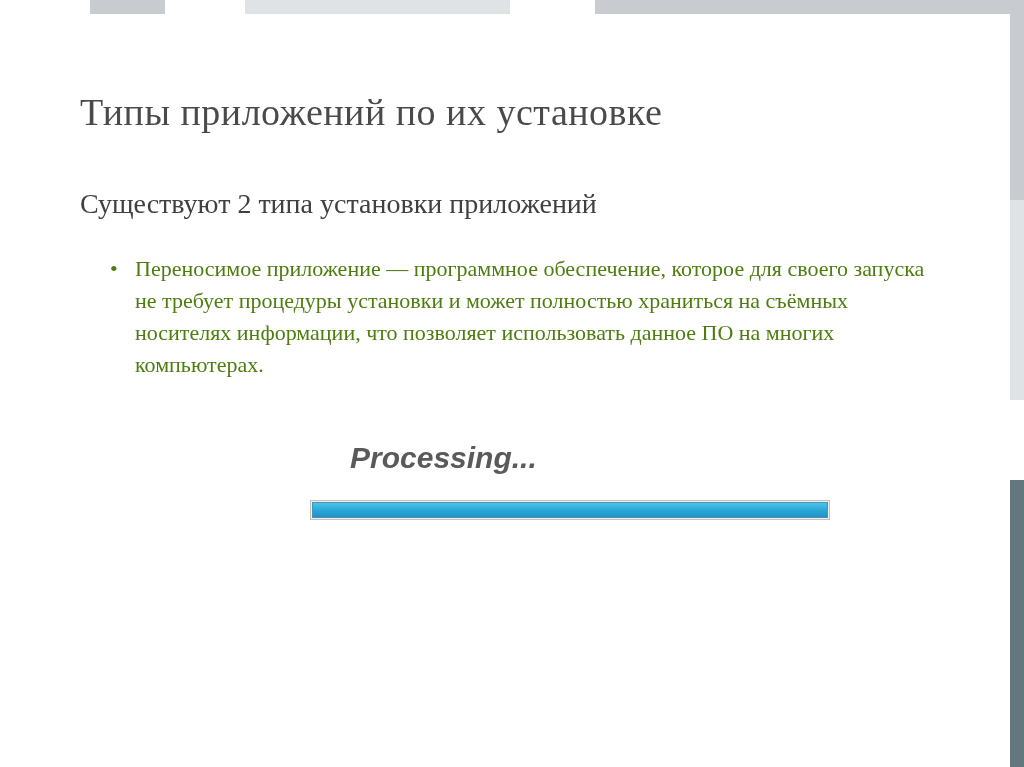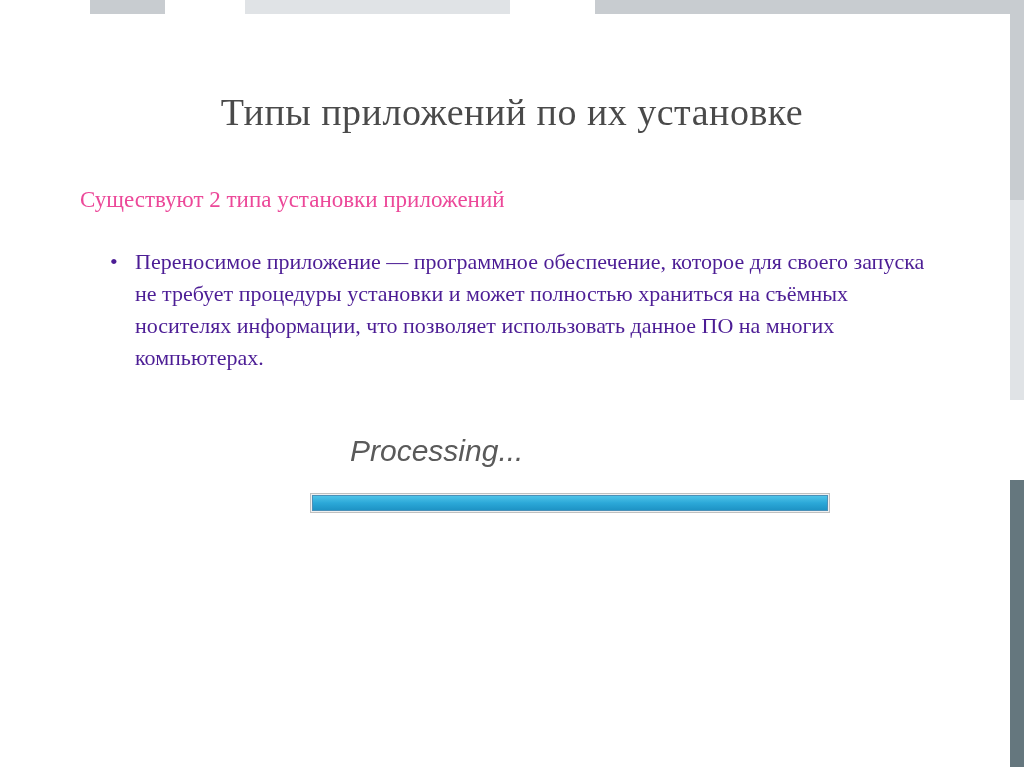--- a/index.html
+++ b/index.html
@@ -49,58 +49,58 @@
     .rseg2 { background: #e0e3e6; flex: 0 0 200px; }
     .rseg3 { background: #ffffff; flex: 0 0 80px; }
     .rseg4 { background: #65777e; flex: 0 0 400px; }
     .content {
       padding: 90px 80px 40px 80px;
     }
     .slide-title {
       font-size: 38px;
       font-weight: normal;
       color: #4a4a4a;
-      text-align: center;
+      text-align: left;
       margin-bottom: 50px;
       letter-spacing: 0.5px;
     }
     .intro-text {
-      font-size: 23px;
-      color: #ec4899;
+      font-size: 28px;
+      color: #404040;
       margin-bottom: 30px;
       line-height: 1.4;
     }
     .bullet-list {
       list-style: none;
       padding-left: 30px;
     }
     .bullet-item {
       font-size: 22px;
-      color: #4c1d95;
+      color: #4d7c0f;
       line-height: 1.45;
       margin-bottom: 4px;
       position: relative;
       padding-left: 25px;
     }
     .bullet-item::before {
       content: "•";
       position: absolute;
       left: 0;
       top: 0;
       font-size: 22px;
     }
     .processing-block {
       margin-top: 60px;
       margin-left: 230px;
       width: 520px;
     }
     .processing-label {
       font-family: Arial, sans-serif;
       font-size: 30px;
-      font-weight: normal;
+      font-weight: bold;
       color: #5a5a5a;
       font-style: italic;
       margin-bottom: 25px;
       padding-left: 40px;
     }
     .progress-container {
       width: 520px;
       height: 20px;
       background: #f0f0f0;
       border: 1px solid #c0c0c0;

